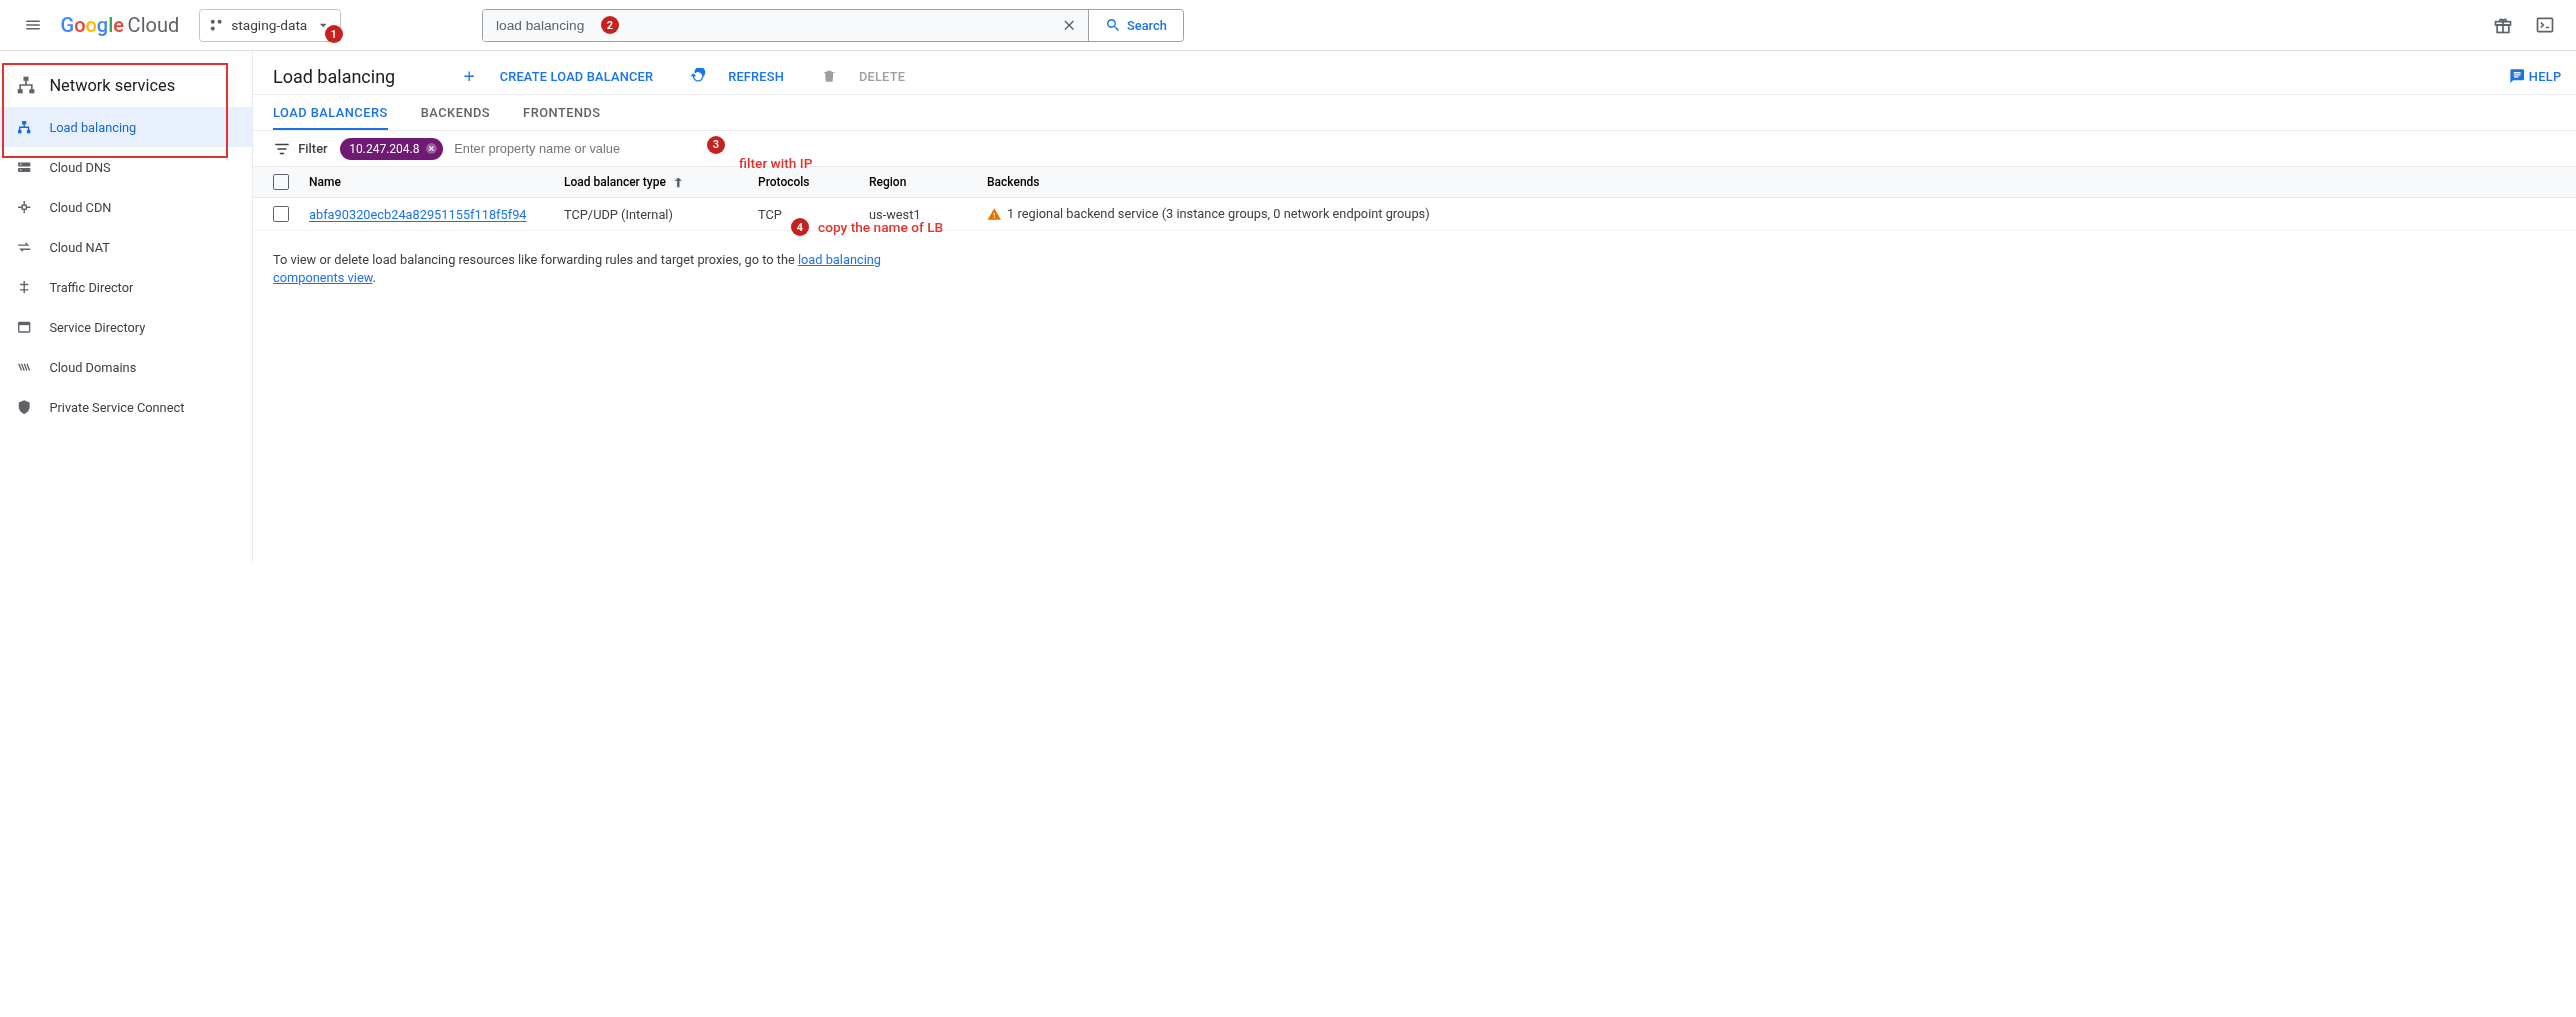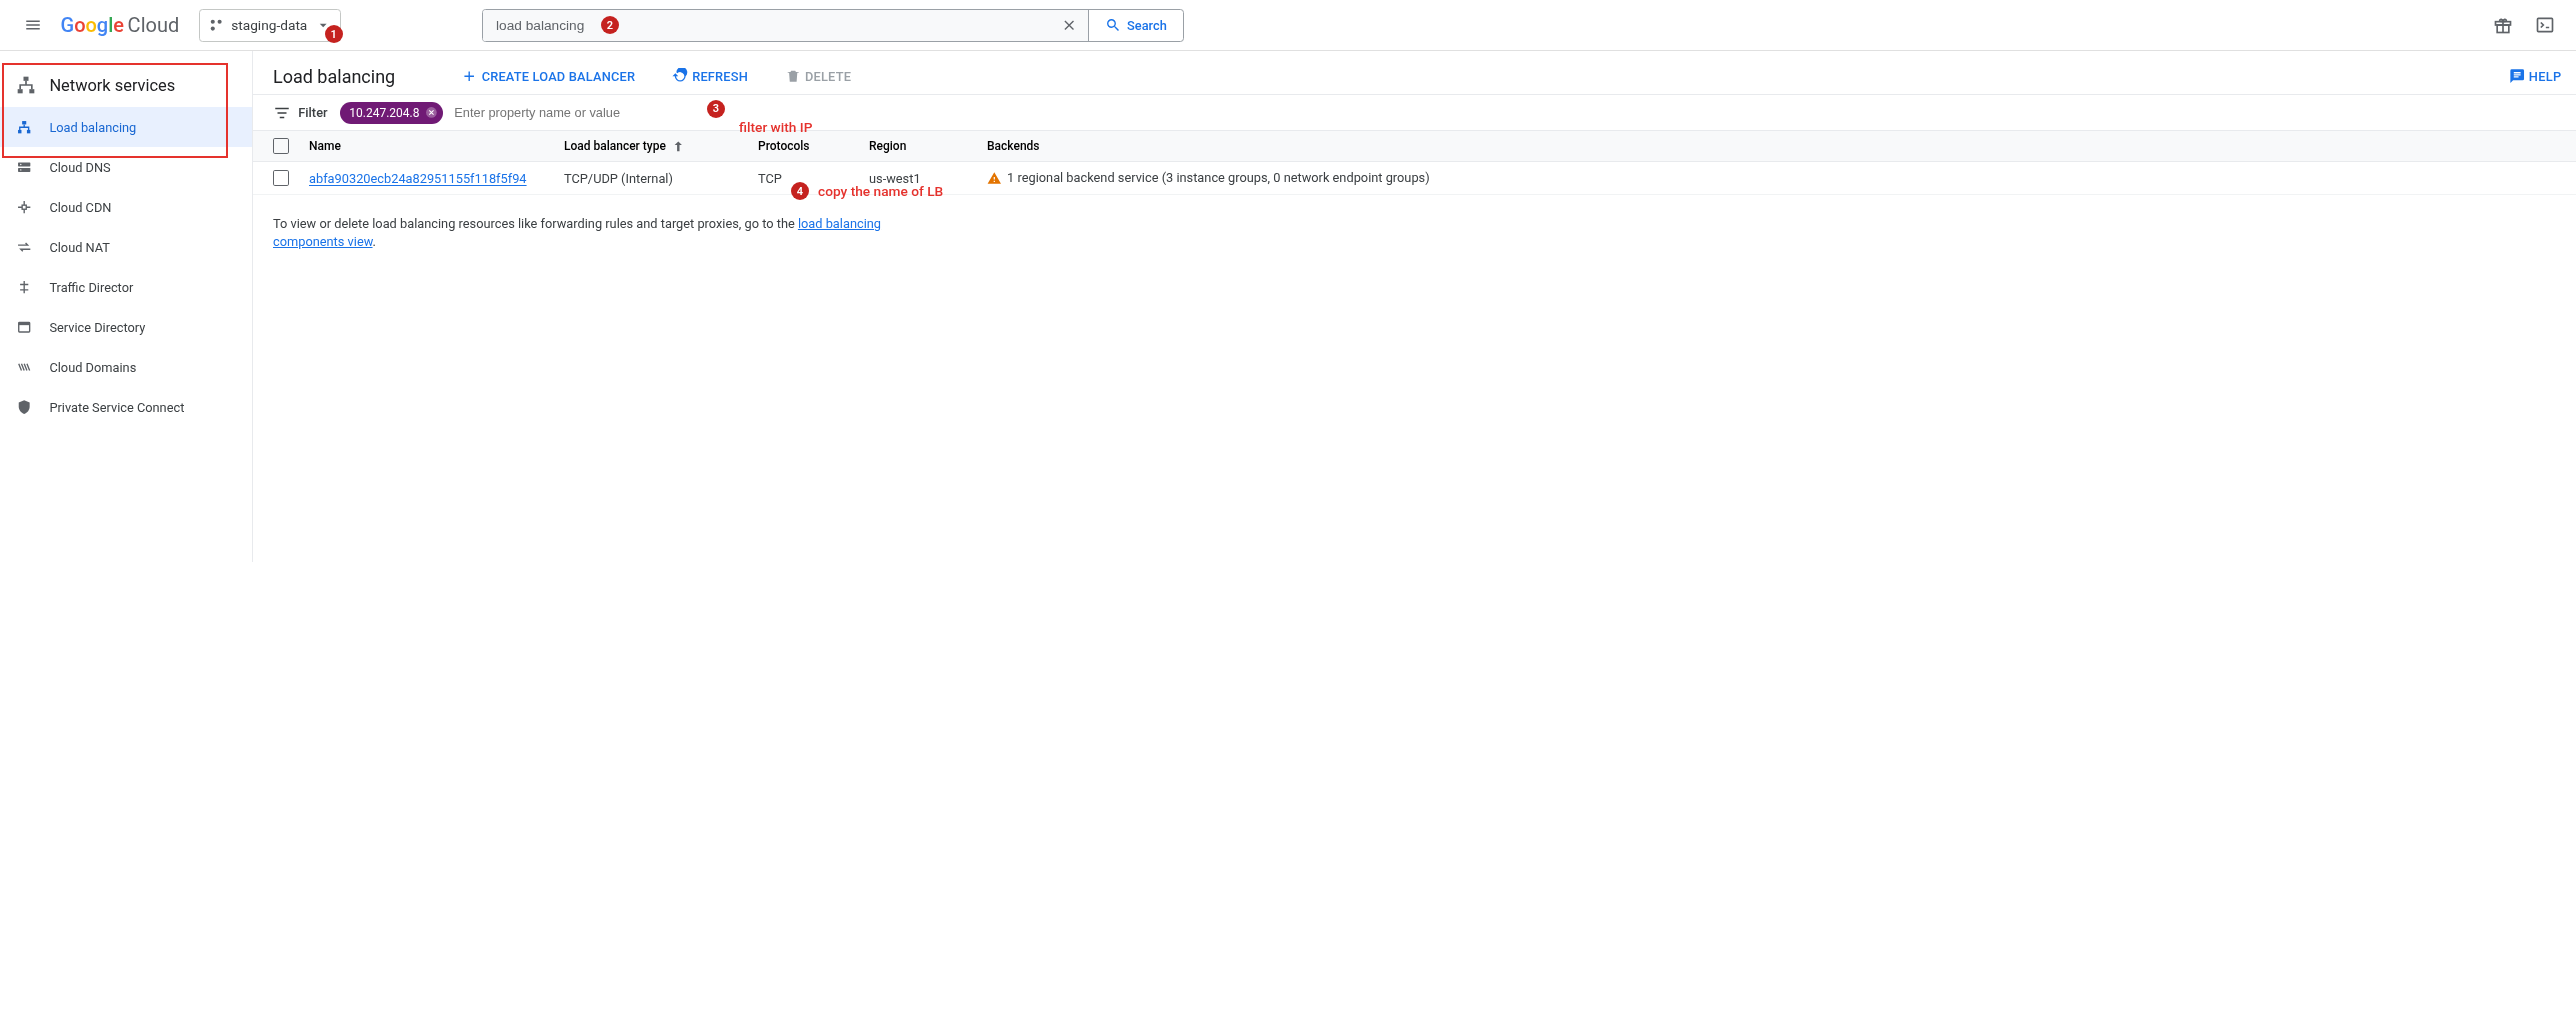--- a/index.html
+++ b/index.html
@@ -41,21 +41,21 @@
   
   .redbox-wrap { position:relative; }
   .redbox { position:absolute; left:1.8px; top:-44px; width:226px; height:95px; border:2.7px solid #e5322d; pointer-events:none;}
   .badge-num { width:18px; height:18px; border-radius:50%; background:#c5221f; color:#fff; font-size:11px; font-weight:600; display:inline-flex; align-items:center; justify-content:center; }
   .ann-text { color:#e5322d; font-weight:500; font-size:13.7px;}
 
   
   .main { flex:1; display:flex; flex-direction:column; overflow:hidden;}
   .main-header { height:44px; display:flex; align-items:center; padding:7.3px 14.6px 0 20px; border-bottom:0.9px solid #e8eaed; }
   .page-title { font-size:18px; color:#202124; margin-right:55px;}
-  .action-btn { display:flex; align-items:center; gap:4px; color:#1a73e8; font-weight:500; font-size:12.8px; letter-spacing:0.2px; padding:0 11px; height:33px; cursor:pointer; text-transform:uppercase;}
+  .action-btn { display:flex; align-items:center; gap:22px; color:#1a73e8; font-weight:500; font-size:12.8px; letter-spacing:0.2px; padding:0 11px; height:33px; cursor:pointer; text-transform:uppercase;}
   .action-btn.disabled { color:#9aa0a6; cursor:default;}
   .help-btn { margin-left:auto; display:flex; align-items:center; color:#1a73e8; font-weight:500; gap:3.6px; font-size:12.8px; letter-spacing:0.3px;}
 
   .tabs { display:flex; height:36px; border-bottom:0.9px solid #e8eaed; padding-left:20px; gap:33px;}
   .tab { display:flex; align-items:center; font-size:12.8px; letter-spacing:0.5px; color:#5f6368; cursor:pointer; text-transform:uppercase; border-bottom:2.7px solid transparent; padding-top:2.7px; font-weight:500;}
   .tab.active { color:#1a73e8; border-bottom-color:#1a73e8;}
 
   .filter-row { height:36px; display:flex; align-items:center; padding-left:20px; border-bottom:0.9px solid #e8eaed; position:relative;}
   .filter-row .filt-icon { margin-right:7.3px;}
   .filter-row .filt-label { font-weight:500; color:#3c4043; margin-right:12.8px;}
@@ -261,20 +261,31 @@
         <span>DELETE</span>
       </div>
       <div class="help-btn">
         <svg width="16.4" height="16.4" viewBox="0 0 24 24" fill="#1a73e8">
             <path d="M20 2H4a2 2 0 00-2 2v18l4-4h14a2 2 0 002-2V4a2 2 0 00-2-2zM7 9h10v2H7zm0-3h10v2H7zm0 6h7v2H7z"></path>
           </svg>
         <span>HELP</span>
       </div>
     </div>
 
+    <div class="tabs">
+      <div class="tab active">
+          <span>LOAD BALANCERS</span>
+        </div>
+      <div class="tab">
+          <span>BACKENDS</span>
+        </div>
+      <div class="tab">
+          <span>FRONTENDS</span>
+        </div>
+    </div>
 
     <div class="filter-row">
       <span class="filt-icon">
         <svg width="18" height="18" viewBox="0 0 24 24" fill="#3c4043">
             <path d="M3 5h18v2H3zm3 6h12v2H6zm3 6h6v2H9z"></path>
           </svg>
       </span>
       <span class="filt-label">Filter</span>
       <span class="chip">
         <span>10.247.204.8</span>

